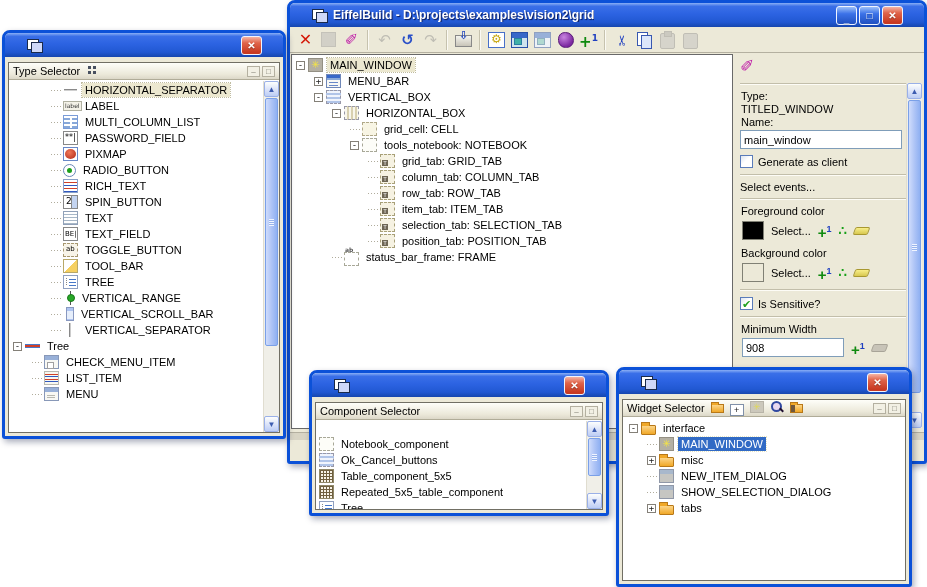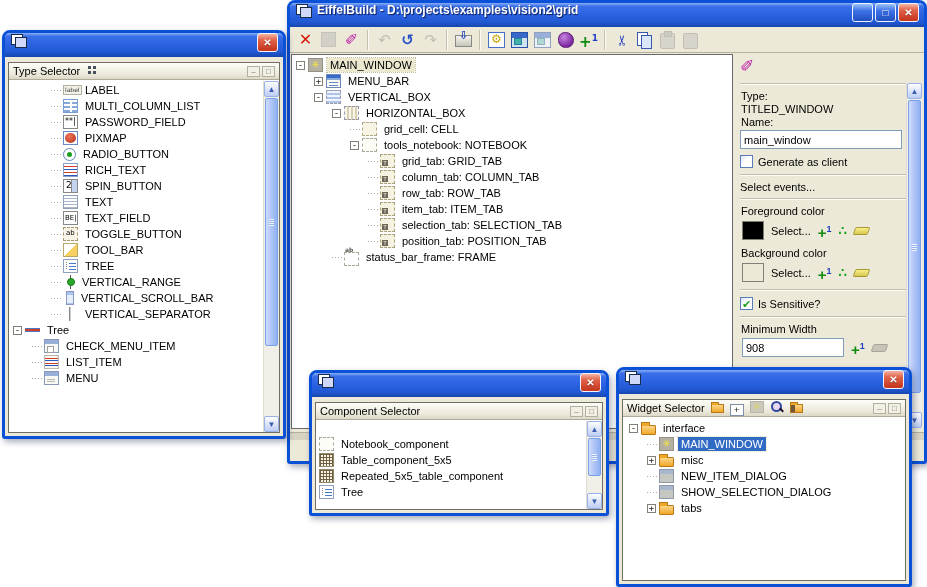--- a/index.html
+++ b/index.html
@@ -4,21 +4,21 @@
 <style>
   *{margin:0;padding:0;box-sizing:border-box}
   html,body{background:#fff}
   #desktop{position:relative;width:927px;height:587px;background:#ffffff;overflow:hidden;
     font-family:"Liberation Sans",sans-serif;font-size:11px;color:#000}
 
   
   .xpwin{position:absolute;border:3px solid #0b51d8;border-radius:8px 8px 3px 3px;
     background:#ece9d8;box-shadow:2px 3px 6px rgba(10,20,60,.35)}
   .xptitle{height:24px;background:linear-gradient(180deg,#89aef5 0%,#3a6fe8 14%,#2c63e2 45%,#2158d2 80%,#1646ae 100%);
-    border-radius:5px 5px 0 0;display:flex;padding:0 5px;position:relative}
+    border-radius:5px 5px 0 0;display:flex;align-items:center;padding:0 21px;position:relative}
   .xptitle .ttext{color:#fff;font-weight:bold;font-size:12px;margin-left:5px;
     text-shadow:1px 1px 1px rgba(0,0,40,.75);white-space:nowrap;overflow:hidden}
   .tbtns{margin-left:auto;display:flex;gap:2px}
   .tbtn{width:21px;height:19px;border:1px solid #f0f4ff;border-radius:3px;color:#fff;
     display:flex;align-items:center;justify-content:center;font-size:10px;font-weight:bold;
     background:linear-gradient(180deg,#9cc0f8 0%,#3c72e8 40%,#2050c0 100%);text-shadow:0 1px 1px rgba(0,0,0,.35)}
   .tbtn.close{background:linear-gradient(180deg,#f5b4a4 0%,#e0644a 35%,#c83a22 90%)}
   .tbtn.min span{display:block;margin-top:7px}
   .appicon{position:relative;width:17px;height:15px;flex:none}
   .appicon::before{content:"";position:absolute;left:1px;top:1px;width:10px;height:9px;background:#fff;border:1px solid #1a2a4a}
@@ -378,20 +378,26 @@
         <span><span class="cap-ic cap-grid4"></span></span>
         <span class="minis">
           <span class="mini">–</span>
           <span class="mini">□</span>
         </span>
       </div>
       <div class="treebox" style="height:355px;padding:2px 0 0 2px">
           <div class="trow">
             <span class="sp" style="width: 40px;"></span>
             <span class="twig"></span>
+            <span class="ic ic-hsepline"></span>
+            <span class="lbl sel-cream">HORIZONTAL_SEPARATOR</span>
+          </div>
+          <div class="trow">
+            <span class="sp" style="width: 40px;"></span>
+            <span class="twig"></span>
             <span class="ic ic-labeltag"></span>
             <span class="lbl">LABEL</span>
           </div>
           <div class="trow">
             <span class="sp" style="width: 40px;"></span>
             <span class="twig"></span>
             <span class="ic ic-mclist"></span>
             <span class="lbl">MULTI_COLUMN_LIST</span>
           </div>
           <div class="trow">
@@ -518,20 +524,25 @@
         <span class="minis">
           <span class="mini">–</span>
           <span class="mini">□</span>
         </span>
       </div>
       <div class="treebox" style="height:91px;padding:16px 0 0 3px">
           <div class="trow">
             <span class="sp" style="width: 0px;"></span>
             <span class="ic ic-notebook"></span>
             <span class="lbl">Notebook_component</span>
+          </div>
+          <div class="trow">
+            <span class="sp" style="width: 0px;"></span>
+            <span class="ic ic-vbox"></span>
+            <span class="lbl">Ok_Cancel_buttons</span>
           </div>
           <div class="trow">
             <span class="sp" style="width: 0px;"></span>
             <span class="ic ic-grid5"></span>
             <span class="lbl">Table_component_5x5</span>
           </div>
           <div class="trow">
             <span class="sp" style="width: 0px;"></span>
             <span class="ic ic-grid5"></span>
             <span class="lbl">Repeated_5x5_table_component</span>

